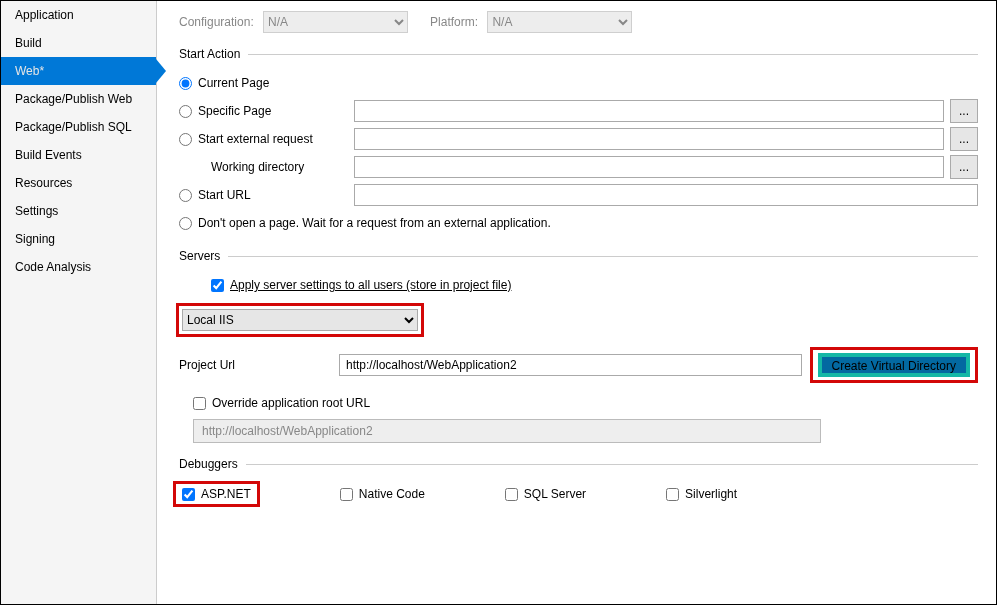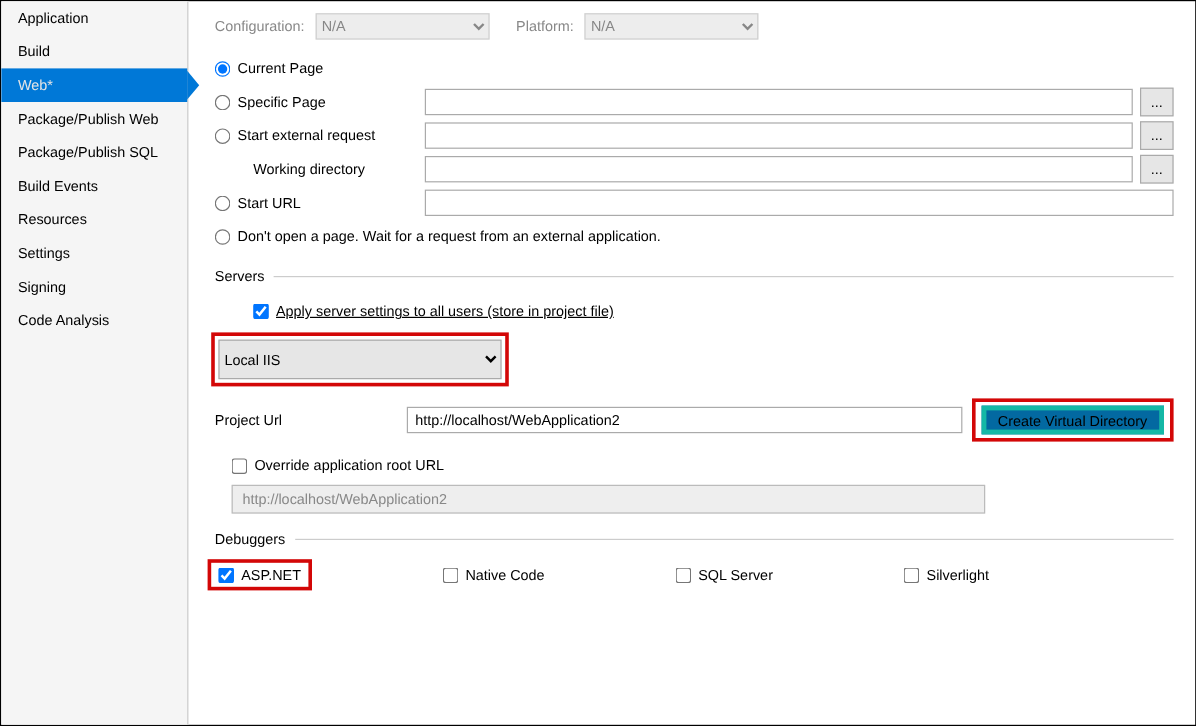--- a/index.html
+++ b/index.html
@@ -19,27 +19,27 @@
   .section-header .ttl { white-space: nowrap; padding-right: 8px; }
   .section-header .line { flex: 1; border-top: 1px solid #ccc; }
   .row { display: flex; align-items: center; margin: 4px 0; min-height: 24px; }
   .radio-col { width: 175px; display: flex; align-items: center; gap: 6px; }
   .indent-label { margin-left: 32px; width: 143px; }
   .txt { flex: 1; height: 22px; border: 1px solid #aaa; background: #fff; padding: 2px 6px; }
   .browse-btn { width: 28px; height: 24px; margin-left: 6px; background: #e6e6e6; border: 1px solid #aaa; cursor: pointer; display: flex; align-items: center; justify-content: center; }
   .cb { display: flex; align-items: center; gap: 6px; }
   .cb.indent { margin-left: 32px; text-decoration: underline; }
   .srv-select-wrap { border: 3px solid #d30707; padding: 3px; display: inline-block; margin-left: -3px; }
-  .srv-select { width: 236px; height: 33px; background: #e6e6e6; border: 1px solid #aaa; }
+  .srv-select { width: 236px; height: 22px; background: #e6e6e6; border: 1px solid #aaa; }
   .purl-row { display: flex; align-items: center; margin-top: 10px; }
   .purl-label { width: 160px; }
   .cvd-wrap { border: 3px solid #d30707; padding: 3px 5px; margin-left: 8px; }
   .cvd-btn { height: 24px; padding: 2px 10px; background: #0369a1; border: 4px solid #14b8a6; cursor: pointer; }
   .override-input { margin-left: 14px; width: 628px; height: 24px; border: 1px solid #bbb; background: #eee; color: #888; padding: 2px 8px; }
-  .dbg-row { display: flex; align-items: center; gap: 109px; margin-top: 0; }
+  .dbg-row { display: flex; align-items: center; gap: 80px; margin-top: 0; }
   .dbg-first { border: 3px solid #d30707; padding: 3px 6px; display: inline-flex; align-items: center; gap: 6px; margin-left: -6px; }
   .disabled-txt { color: #999; }
   input[type=radio], input[type=checkbox] { margin: 0; }
 </style>
 </head>
 <body>
 
 <div class="sidebar">
   <div class="sidebar-item">Application</div>
   <div class="sidebar-item">Build</div>
@@ -61,20 +61,24 @@
         <option>N/A</option>
       </select>
     </div>
     <div><span>Platform:</span>
       <select disabled="" style="width:145px;height:22px;background:#e6e6e6;border:1px solid #bbb;margin-left:6px;color:#555;">
         <option>N/A</option>
       </select>
     </div>
   </div>
 
+  <div class="section-header">
+    <span class="ttl">Start Action</span>
+      <div class="line"></div>
+  </div>
 
   <div class="row">
     <div class="radio-col">
         <input type="radio" name="sa" checked="" style="">
         <span>Current Page</span>
       </div>
   </div>
 
   <div class="row">
     <div class="radio-col">

